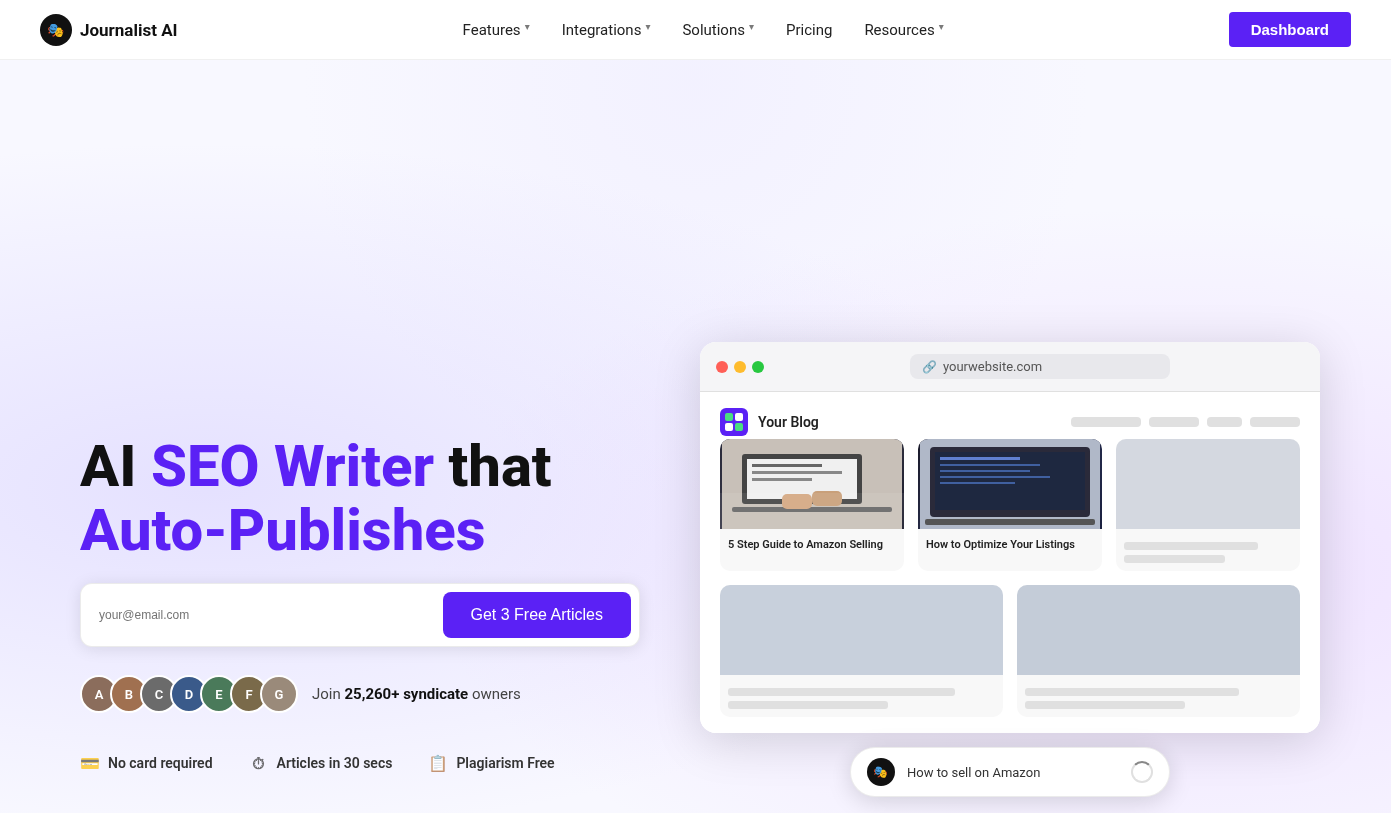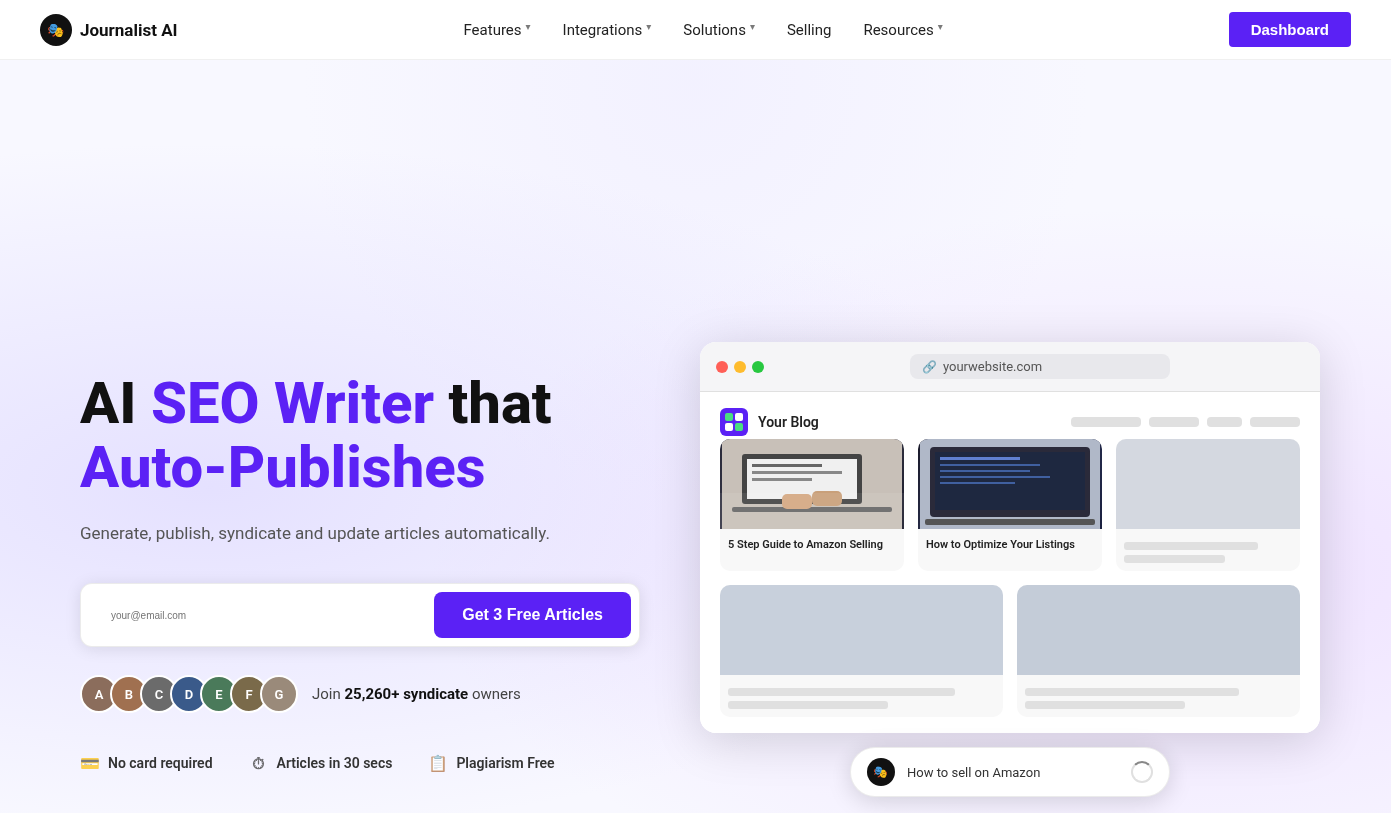--- a/index.html
+++ b/index.html
@@ -127,34 +127,33 @@
       box-shadow: 0 2px 16px rgba(0,0,0,0.1);
       align-items: center;
       margin-bottom: 28px;
       max-width: 560px;
       border: 1px solid rgba(0,0,0,0.08);
     }
     .email-input {
       flex: 1;
       border: none;
       outline: none;
-      font-size: 10px;
+      font-size: 12px;
       color: #b91c1c;
       background: transparent;
       padding: 4px 0;
-      margin-left: 12px;
     }
     .cta-btn {
       background: #5b21f5;
       color: white;
       border: none;
       padding: 14px 28px;
       border-radius: 8px;
       font-size: 16px;
-      font-weight: 700;
+      font-weight: 400;
       cursor: pointer;
       white-space: nowrap;
       transition: background 0.15s;
     }
 
     
     .social-proof {
       display: flex;
       align-items: center;
       gap: 14px;
@@ -440,40 +439,39 @@
     </div>
     <div class="nav-item">
       <span>Integrations</span>
       <span class="chevron">▾</span>
     </div>
     <div class="nav-item">
       <span>Solutions</span>
       <span class="chevron">▾</span>
     </div>
     <div class="nav-item">
-      <span>Selling</span>
+      <span>Pricing</span>
     </div>
     <div class="nav-item">
       <span>Resources</span>
       <span class="chevron">▾</span>
     </div>
   </div>
   <button class="dashboard-btn">Dashboard</button>
 </nav>
 
 <div class="main">
 
   <div class="left">
     <h1 class="headline">
       <span>AI </span><span class="purple">SEO Writer</span><span> that</span>
       <br>
       <span class="purple">Auto-Publishes</span>
       <br>
     </h1>
-    <p class="subtitle">Generate, publish, syndicate and update articles automatically.</p>
 
     <div class="email-form">
       <input class="email-input" type="email" placeholder="your@email.com" style="">
       <button class="cta-btn">Get 3 Free Articles</button>
     </div>
 
     <div class="social-proof">
       <div class="avatars">
         <div class="avatar avatar-1">A</div>
         <div class="avatar avatar-2">B</div>

